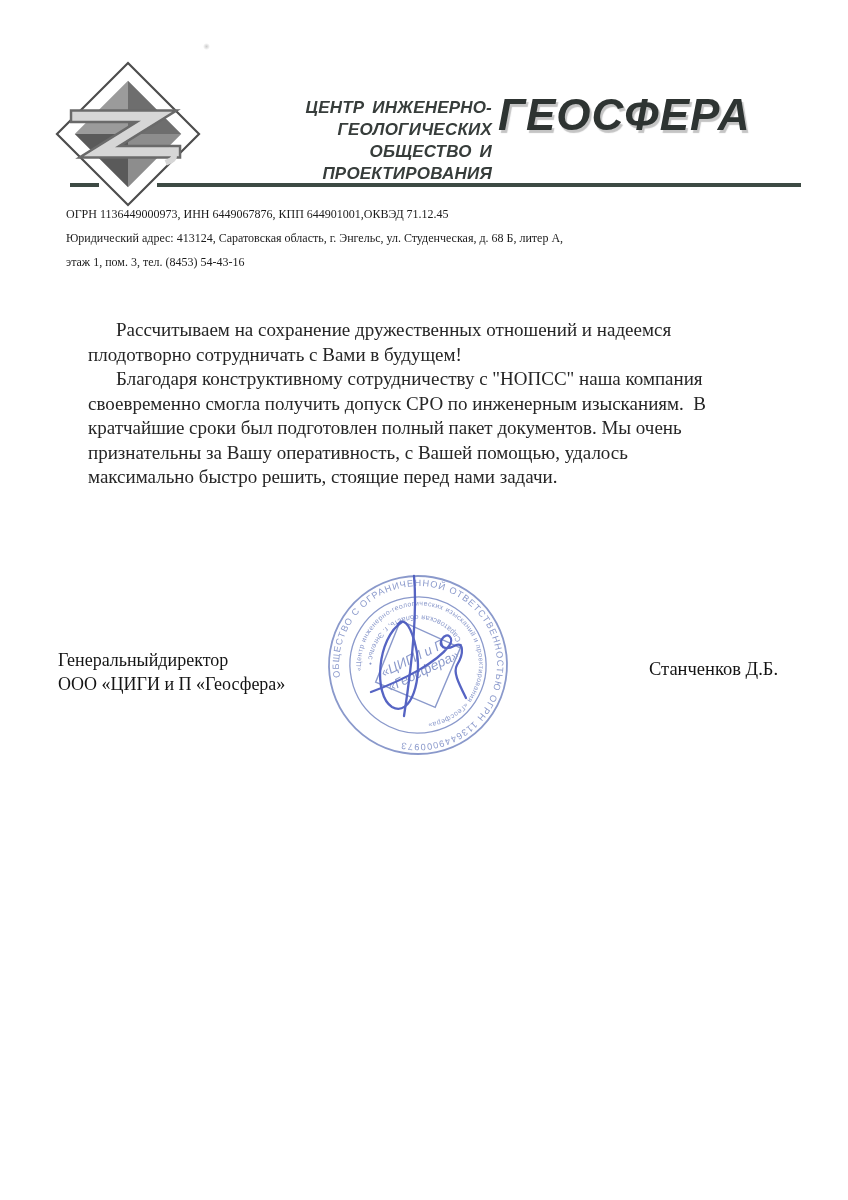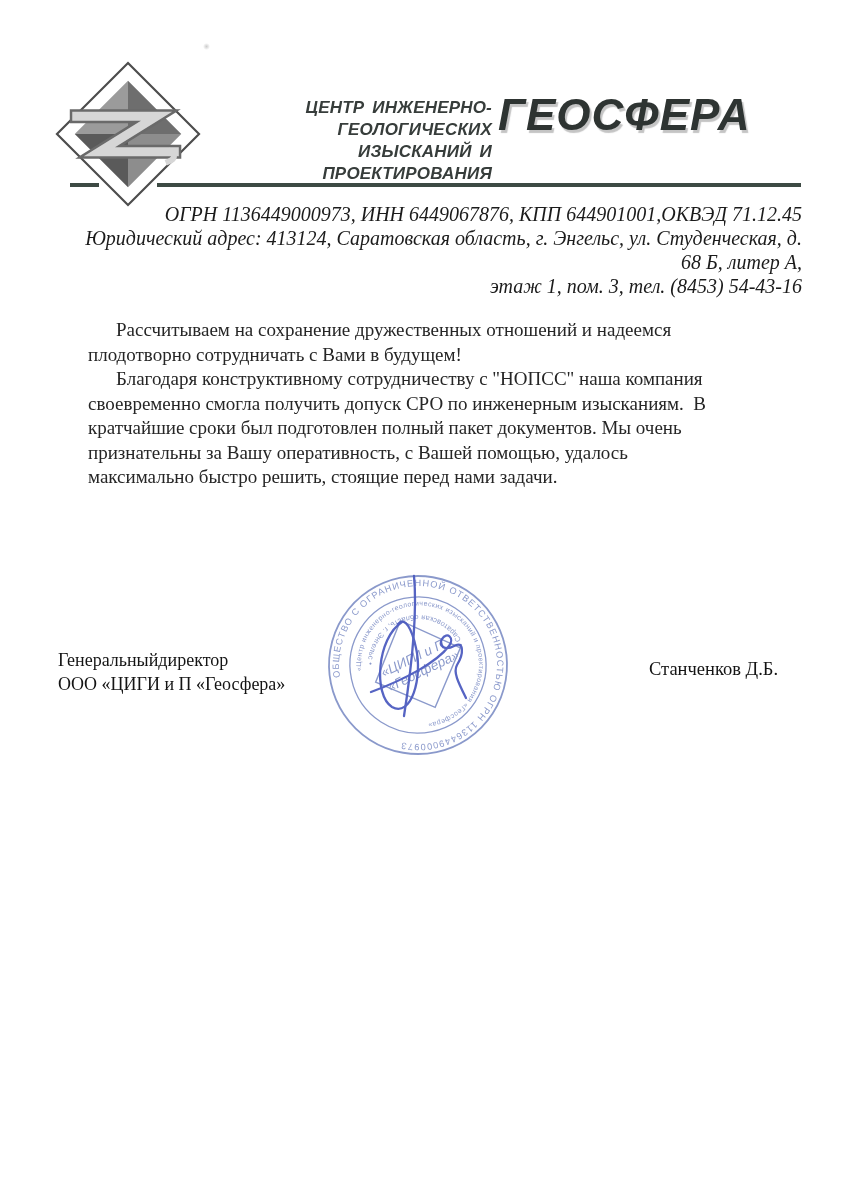--- a/index.html
+++ b/index.html
@@ -20,22 +20,22 @@
     position:absolute;left:498px;top:90px;width:300px;
     font-family:"Liberation Sans",sans-serif;font-weight:bold;font-style:italic;
     font-size:44px;color:#2e3432;letter-spacing:1px;
     text-shadow:2px 3px 1px rgba(125,125,125,.45);
     white-space:nowrap;
   }
   .rule{position:absolute;top:183px;height:4px;background:#3d4a44;}
   .rule-left{left:70px;width:29px;}
   .rule-right{left:157px;width:644px;}
   .reg-block{
-    position:absolute;left:66px;top:202px;width:736px;text-align:right;
-    font-style:italic;font-size:20px;line-height:24px;color:#1b1b1b;
+    position:absolute;left:66px;top:202px;width:736px;text-align:left;
+    font-size:12px;line-height:24px;color:#1b1b1b;
   }
   
   .letter-body{
     position:absolute;left:88px;top:318px;width:630px;
     font-size:19px;line-height:24.5px;color:#262626;
   }
   .letter-body p{margin:0;text-indent:28px;white-space:pre-wrap;}
   
   .sig-left{
     position:absolute;left:58px;top:648px;width:320px;
@@ -71,21 +71,21 @@
 
     <g stroke-linecap="square" fill="none">
       <path d="M 23 57 L 104 57 L 46 93 L 122 93" stroke="#6a6a6a" stroke-width="14"></path>
       <path d="M 23 57 L 104 57 L 46 93 L 122 93" stroke="#d6d6d6" stroke-width="9"></path>
       <path d="M 118 93 q 8 6 -2 10" stroke="#d6d6d6" stroke-width="6"></path>
     </g>
   </svg>
 
   <div class="org-name">
     <div>ЦЕНТР  ИНЖЕНЕРНО-ГЕОЛОГИЧЕСКИХ</div>
-    <div>ИЗЫСКАНИЙ  И  ПРОЕКТИРОВАНИЯ</div>
+    <div>ОБЩЕСТВО  И  ПРОЕКТИРОВАНИЯ</div>
   </div>
 
   <div class="brand">ГЕОСФЕРА</div>
 
   <div class="rule rule-left"></div>
   <div class="rule rule-right"></div>
 
   <div class="reg-block">
     <div>ОГРН 1136449000973, ИНН 6449067876, КПП 644901001,ОКВЭД 71.12.45</div>
     <div>Юридический адрес: 413124, Саратовская область, г. Энгельс, ул. Студенческая, д. 68 Б, литер А,</div>

